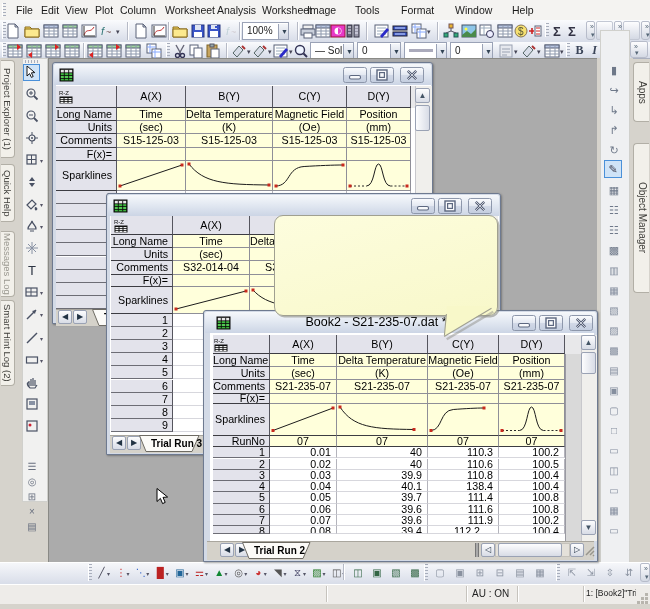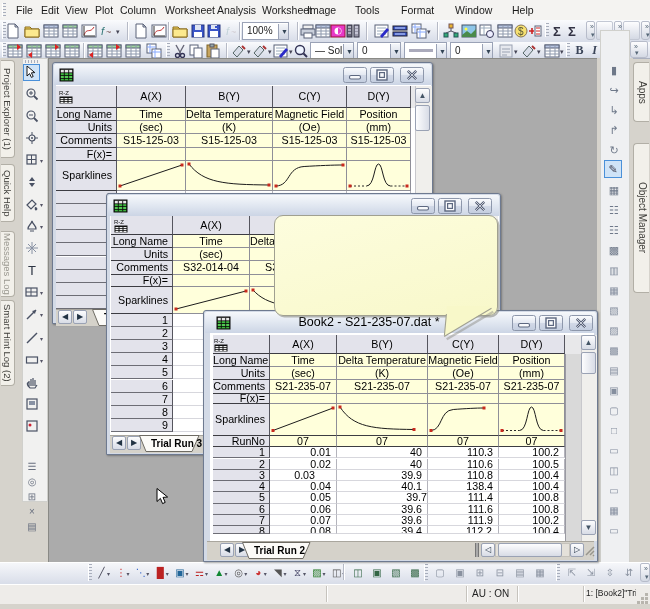--- a/index.html
+++ b/index.html
@@ -869,21 +869,21 @@
 <div class="tbar"></div>
       <svg width="15" height="14" style="position:absolute;left:12px;top:5px;">
         <rect x="0.5" y="0.5" width="14" height="13" fill="#0a0a0a"></rect>
         <rect x="1.8" y="1.8" width="11.4" height="2.6" fill="#e8e8e8"></rect>
         <rect x="1.8" y="5.2" width="11.4" height="2" fill="#3db53d"></rect>
         <rect x="1.8" y="8" width="11.4" height="2" fill="#52c952"></rect>
         <rect x="1.8" y="10.8" width="11.4" height="1.6" fill="#3db53d"></rect>
         <line x1="5.3" y1="1.8" x2="5.3" y2="12.4" stroke="#0a0a0a" stroke-width="0.9"></line>
         <line x1="9.7" y1="1.8" x2="9.7" y2="12.4" stroke="#0a0a0a" stroke-width="0.9"></line>
       </svg>
-      <div style="position:absolute;top:4px;left:25px;width:280px;text-align:center;font-size:12.5px;color:#000;white-space:nowrap;">Book2 - S21-235-07.dat *</div>
+      <div style="position:absolute;top:4px;left:25px;width:280px;text-align:center;font-size:12.5px;color:#000;white-space:nowrap;padding-left:7px;">Book2 - S21-235-07.dat *</div>
       <svg width="24" height="16" style="position:absolute;left:308px;top:4px;">
         <rect x="0.5" y="0.5" width="23" height="15" rx="2" fill="url(#gbtn)" stroke="#8d97ab"></rect>
         <rect x="6.5" y="8.5" width="11" height="3.5" rx="1.5" fill="#f8f9fb" stroke="#5d6880" stroke-width="1.1"></rect>
       </svg>
       <svg width="24" height="16" style="position:absolute;left:335px;top:4px;">
         <rect x="0.5" y="0.5" width="23" height="15" rx="2" fill="url(#gbtn)" stroke="#8d97ab"></rect>
         <rect x="7.0" y="3.0" width="10" height="10" fill="#f8f9fb" stroke="#5d6880" stroke-width="1.4"></rect>
         <rect x="9.6" y="5.6" width="4.8" height="4.8" fill="none" stroke="#5d6880" stroke-width="1.2"></rect>
       </svg>
       <svg width="24" height="16" style="position:absolute;left:365px;top:4px;">
@@ -966,48 +966,48 @@
 <div style="position:absolute;left:66px;top:136.2px;width:67px;height:11.3px;background:#fff;box-sizing:border-box;border-right:1px solid #b4b4bc;border-bottom:1px solid #d7d7dd;font-size:10.7px;color:#000;overflow:hidden;white-space:nowrap;line-height:10.3px;text-align:right;padding-right:5px;">0.01</div>
 <div style="position:absolute;left:133px;top:136.2px;width:91px;height:11.3px;background:#fff;box-sizing:border-box;border-right:1px solid #b4b4bc;border-bottom:1px solid #d7d7dd;font-size:10.7px;color:#000;overflow:hidden;white-space:nowrap;line-height:10.3px;text-align:right;padding-right:5px;">40</div>
 <div style="position:absolute;left:224px;top:136.2px;width:71px;height:11.3px;background:#fff;box-sizing:border-box;border-right:1px solid #b4b4bc;border-bottom:1px solid #d7d7dd;font-size:10.7px;color:#000;overflow:hidden;white-space:nowrap;line-height:10.3px;text-align:right;padding-right:5px;">110.3</div>
 <div style="position:absolute;left:295px;top:136.2px;width:66px;height:11.3px;background:#fff;box-sizing:border-box;border-right:1px solid #b4b4bc;border-bottom:1px solid #d7d7dd;font-size:10.7px;color:#000;overflow:hidden;white-space:nowrap;line-height:10.3px;text-align:right;padding-right:5px;">100.2</div>
 <div style="position:absolute;left:9px;top:147.5px;width:57px;height:11.3px;background:#e3e3eb;box-sizing:border-box;border-right:1px solid #55555e;border-bottom:1px solid #6d6d75;font-size:10.7px;color:#000;overflow:hidden;white-space:nowrap;line-height:10.3px;text-align:right;padding-right:4px;">2</div>
 <div style="position:absolute;left:66px;top:147.5px;width:67px;height:11.3px;background:#fff;box-sizing:border-box;border-right:1px solid #b4b4bc;border-bottom:1px solid #d7d7dd;font-size:10.7px;color:#000;overflow:hidden;white-space:nowrap;line-height:10.3px;text-align:right;padding-right:5px;">0.02</div>
 <div style="position:absolute;left:133px;top:147.5px;width:91px;height:11.3px;background:#fff;box-sizing:border-box;border-right:1px solid #b4b4bc;border-bottom:1px solid #d7d7dd;font-size:10.7px;color:#000;overflow:hidden;white-space:nowrap;line-height:10.3px;text-align:right;padding-right:5px;">40</div>
 <div style="position:absolute;left:224px;top:147.5px;width:71px;height:11.3px;background:#fff;box-sizing:border-box;border-right:1px solid #b4b4bc;border-bottom:1px solid #d7d7dd;font-size:10.7px;color:#000;overflow:hidden;white-space:nowrap;line-height:10.3px;text-align:right;padding-right:5px;">110.6</div>
 <div style="position:absolute;left:295px;top:147.5px;width:66px;height:11.3px;background:#fff;box-sizing:border-box;border-right:1px solid #b4b4bc;border-bottom:1px solid #d7d7dd;font-size:10.7px;color:#000;overflow:hidden;white-space:nowrap;line-height:10.3px;text-align:right;padding-right:5px;">100.5</div>
 <div style="position:absolute;left:9px;top:158.8px;width:57px;height:11.3px;background:#e3e3eb;box-sizing:border-box;border-right:1px solid #55555e;border-bottom:1px solid #6d6d75;font-size:10.7px;color:#000;overflow:hidden;white-space:nowrap;line-height:10.3px;text-align:right;padding-right:4px;">3</div>
-<div style="position:absolute;left:66px;top:158.8px;width:67px;height:11.3px;background:#fff;box-sizing:border-box;border-right:1px solid #b4b4bc;border-bottom:1px solid #d7d7dd;font-size:10.7px;color:#000;overflow:hidden;white-space:nowrap;line-height:10.3px;text-align:right;padding-right:21px;">0.03</div>
+<div style="position:absolute;left:66px;top:158.8px;width:67px;height:11.3px;background:#fff;box-sizing:border-box;border-right:1px solid #b4b4bc;border-bottom:1px solid #d7d7dd;font-size:10.7px;color:#000;overflow:hidden;white-space:nowrap;line-height:10.3px;text-align:right;padding-right:5px;">0.03</div>
 <div style="position:absolute;left:133px;top:158.8px;width:91px;height:11.3px;background:#fff;box-sizing:border-box;border-right:1px solid #b4b4bc;border-bottom:1px solid #d7d7dd;font-size:10.7px;color:#000;overflow:hidden;white-space:nowrap;line-height:10.3px;text-align:right;padding-right:5px;">39.9</div>
 <div style="position:absolute;left:224px;top:158.8px;width:71px;height:11.3px;background:#fff;box-sizing:border-box;border-right:1px solid #b4b4bc;border-bottom:1px solid #d7d7dd;font-size:10.7px;color:#000;overflow:hidden;white-space:nowrap;line-height:10.3px;text-align:right;padding-right:5px;">110.8</div>
 <div style="position:absolute;left:295px;top:158.8px;width:66px;height:11.3px;background:#fff;box-sizing:border-box;border-right:1px solid #b4b4bc;border-bottom:1px solid #d7d7dd;font-size:10.7px;color:#000;overflow:hidden;white-space:nowrap;line-height:10.3px;text-align:right;padding-right:5px;">100.4</div>
 <div style="position:absolute;left:9px;top:170.10000000000002px;width:57px;height:11.3px;background:#e3e3eb;box-sizing:border-box;border-right:1px solid #55555e;border-bottom:1px solid #6d6d75;font-size:10.7px;color:#000;overflow:hidden;white-space:nowrap;line-height:10.3px;text-align:right;padding-right:4px;">4</div>
 <div style="position:absolute;left:66px;top:170.10000000000002px;width:67px;height:11.3px;background:#fff;box-sizing:border-box;border-right:1px solid #b4b4bc;border-bottom:1px solid #d7d7dd;font-size:10.7px;color:#000;overflow:hidden;white-space:nowrap;line-height:10.3px;text-align:right;padding-right:5px;">0.04</div>
 <div style="position:absolute;left:133px;top:170.10000000000002px;width:91px;height:11.3px;background:#fff;box-sizing:border-box;border-right:1px solid #b4b4bc;border-bottom:1px solid #d7d7dd;font-size:10.7px;color:#000;overflow:hidden;white-space:nowrap;line-height:10.3px;text-align:right;padding-right:5px;">40.1</div>
 <div style="position:absolute;left:224px;top:170.10000000000002px;width:71px;height:11.3px;background:#fff;box-sizing:border-box;border-right:1px solid #b4b4bc;border-bottom:1px solid #d7d7dd;font-size:10.7px;color:#000;overflow:hidden;white-space:nowrap;line-height:10.3px;text-align:right;padding-right:5px;">138.4</div>
 <div style="position:absolute;left:295px;top:170.10000000000002px;width:66px;height:11.3px;background:#fff;box-sizing:border-box;border-right:1px solid #b4b4bc;border-bottom:1px solid #d7d7dd;font-size:10.7px;color:#000;overflow:hidden;white-space:nowrap;line-height:10.3px;text-align:right;padding-right:5px;">100.4</div>
 <div style="position:absolute;left:9px;top:181.40000000000003px;width:57px;height:11.3px;background:#e3e3eb;box-sizing:border-box;border-right:1px solid #55555e;border-bottom:1px solid #6d6d75;font-size:10.7px;color:#000;overflow:hidden;white-space:nowrap;line-height:10.3px;text-align:right;padding-right:4px;">5</div>
 <div style="position:absolute;left:66px;top:181.40000000000003px;width:67px;height:11.3px;background:#fff;box-sizing:border-box;border-right:1px solid #b4b4bc;border-bottom:1px solid #d7d7dd;font-size:10.7px;color:#000;overflow:hidden;white-space:nowrap;line-height:10.3px;text-align:right;padding-right:5px;">0.05</div>
-<div style="position:absolute;left:133px;top:181.40000000000003px;width:91px;height:11.3px;background:#fff;box-sizing:border-box;border-right:1px solid #b4b4bc;border-bottom:1px solid #d7d7dd;font-size:10.7px;color:#000;overflow:hidden;white-space:nowrap;line-height:10.3px;text-align:right;">39.7</div>
+<div style="position:absolute;left:133px;top:181.40000000000003px;width:91px;height:11.3px;background:#fff;box-sizing:border-box;border-right:1px solid #b4b4bc;border-bottom:1px solid #d7d7dd;font-size:10.7px;color:#000;overflow:hidden;white-space:nowrap;line-height:10.3px;text-align:right;padding-right:5px;">39.7</div>
 <div style="position:absolute;left:224px;top:181.40000000000003px;width:71px;height:11.3px;background:#fff;box-sizing:border-box;border-right:1px solid #b4b4bc;border-bottom:1px solid #d7d7dd;font-size:10.7px;color:#000;overflow:hidden;white-space:nowrap;line-height:10.3px;text-align:right;padding-right:5px;">111.4</div>
 <div style="position:absolute;left:295px;top:181.40000000000003px;width:66px;height:11.3px;background:#fff;box-sizing:border-box;border-right:1px solid #b4b4bc;border-bottom:1px solid #d7d7dd;font-size:10.7px;color:#000;overflow:hidden;white-space:nowrap;line-height:10.3px;text-align:right;padding-right:5px;">100.8</div>
 <div style="position:absolute;left:9px;top:192.70000000000005px;width:57px;height:11.3px;background:#e3e3eb;box-sizing:border-box;border-right:1px solid #55555e;border-bottom:1px solid #6d6d75;font-size:10.7px;color:#000;overflow:hidden;white-space:nowrap;line-height:10.3px;text-align:right;padding-right:4px;">6</div>
 <div style="position:absolute;left:66px;top:192.70000000000005px;width:67px;height:11.3px;background:#fff;box-sizing:border-box;border-right:1px solid #b4b4bc;border-bottom:1px solid #d7d7dd;font-size:10.7px;color:#000;overflow:hidden;white-space:nowrap;line-height:10.3px;text-align:right;padding-right:5px;">0.06</div>
 <div style="position:absolute;left:133px;top:192.70000000000005px;width:91px;height:11.3px;background:#fff;box-sizing:border-box;border-right:1px solid #b4b4bc;border-bottom:1px solid #d7d7dd;font-size:10.7px;color:#000;overflow:hidden;white-space:nowrap;line-height:10.3px;text-align:right;padding-right:5px;">39.6</div>
 <div style="position:absolute;left:224px;top:192.70000000000005px;width:71px;height:11.3px;background:#fff;box-sizing:border-box;border-right:1px solid #b4b4bc;border-bottom:1px solid #d7d7dd;font-size:10.7px;color:#000;overflow:hidden;white-space:nowrap;line-height:10.3px;text-align:right;padding-right:5px;">111.6</div>
 <div style="position:absolute;left:295px;top:192.70000000000005px;width:66px;height:11.3px;background:#fff;box-sizing:border-box;border-right:1px solid #b4b4bc;border-bottom:1px solid #d7d7dd;font-size:10.7px;color:#000;overflow:hidden;white-space:nowrap;line-height:10.3px;text-align:right;padding-right:5px;">100.8</div>
 <div style="position:absolute;left:9px;top:204.00000000000006px;width:57px;height:11.3px;background:#e3e3eb;box-sizing:border-box;border-right:1px solid #55555e;border-bottom:1px solid #6d6d75;font-size:10.7px;color:#000;overflow:hidden;white-space:nowrap;line-height:10.3px;text-align:right;padding-right:4px;">7</div>
 <div style="position:absolute;left:66px;top:204.00000000000006px;width:67px;height:11.3px;background:#fff;box-sizing:border-box;border-right:1px solid #b4b4bc;border-bottom:1px solid #d7d7dd;font-size:10.7px;color:#000;overflow:hidden;white-space:nowrap;line-height:10.3px;text-align:right;padding-right:5px;">0.07</div>
 <div style="position:absolute;left:133px;top:204.00000000000006px;width:91px;height:11.3px;background:#fff;box-sizing:border-box;border-right:1px solid #b4b4bc;border-bottom:1px solid #d7d7dd;font-size:10.7px;color:#000;overflow:hidden;white-space:nowrap;line-height:10.3px;text-align:right;padding-right:5px;">39.6</div>
 <div style="position:absolute;left:224px;top:204.00000000000006px;width:71px;height:11.3px;background:#fff;box-sizing:border-box;border-right:1px solid #b4b4bc;border-bottom:1px solid #d7d7dd;font-size:10.7px;color:#000;overflow:hidden;white-space:nowrap;line-height:10.3px;text-align:right;padding-right:5px;">111.9</div>
 <div style="position:absolute;left:295px;top:204.00000000000006px;width:66px;height:11.3px;background:#fff;box-sizing:border-box;border-right:1px solid #b4b4bc;border-bottom:1px solid #d7d7dd;font-size:10.7px;color:#000;overflow:hidden;white-space:nowrap;line-height:10.3px;text-align:right;padding-right:5px;">100.2</div>
 <div style="position:absolute;left:9px;top:215.30000000000007px;width:57px;height:8.0px;background:#e3e3eb;box-sizing:border-box;border-right:1px solid #55555e;border-bottom:1px solid #6d6d75;font-size:10.7px;color:#000;overflow:hidden;white-space:nowrap;line-height:7.0px;text-align:right;padding-right:4px;line-height:10px;">8</div>
 <div style="position:absolute;left:66px;top:215.30000000000007px;width:67px;height:8.0px;background:#fff;box-sizing:border-box;border-right:1px solid #b4b4bc;border-bottom:1px solid #d7d7dd;font-size:10.7px;color:#000;overflow:hidden;white-space:nowrap;line-height:7.0px;text-align:right;padding-right:5px;line-height:10px;">0.08</div>
 <div style="position:absolute;left:133px;top:215.30000000000007px;width:91px;height:8.0px;background:#fff;box-sizing:border-box;border-right:1px solid #b4b4bc;border-bottom:1px solid #d7d7dd;font-size:10.7px;color:#000;overflow:hidden;white-space:nowrap;line-height:7.0px;text-align:right;padding-right:5px;line-height:10px;">39.4</div>
-<div style="position:absolute;left:224px;top:215.30000000000007px;width:71px;height:8.0px;background:#fff;box-sizing:border-box;border-right:1px solid #b4b4bc;border-bottom:1px solid #d7d7dd;font-size:10.7px;color:#000;overflow:hidden;white-space:nowrap;line-height:7.0px;text-align:right;padding-right:6px;line-height:10px;">112.2</div>
+<div style="position:absolute;left:224px;top:215.30000000000007px;width:71px;height:8.0px;background:#fff;box-sizing:border-box;border-right:1px solid #b4b4bc;border-bottom:1px solid #d7d7dd;font-size:10.7px;color:#000;overflow:hidden;white-space:nowrap;line-height:7.0px;text-align:right;padding-right:18px;line-height:10px;">112.2</div>
 <div style="position:absolute;left:295px;top:215.30000000000007px;width:66px;height:8.0px;background:#fff;box-sizing:border-box;border-right:1px solid #b4b4bc;border-bottom:1px solid #d7d7dd;font-size:10.7px;color:#000;overflow:hidden;white-space:nowrap;line-height:7.0px;text-align:right;padding-right:5px;line-height:10px;">100.4</div>
 <div style="position:absolute;left:361px;top:43px;width:16px;height:187px;background:#d9d9d9;border-left:1px solid #9a9aa2;"></div>
 <div style="position:absolute;left:377px;top:24px;width:15px;height:206px;background:#f0efec;border-left:1px solid #c8c8cc;"></div>
 <div style="position:absolute;left:377px;top:24px;width:15px;height:15px;background:linear-gradient(#fdfdfe,#d8dce6);border:1px solid #9aa2b4;box-sizing:border-box;border-radius:2px;font-size:8px;color:#456;text-align:center;line-height:13px;">▲</div>
 <div style="position:absolute;left:377px;top:41px;width:15px;height:22px;background:linear-gradient(90deg,#fdfdfe,#d8dce6);border:1px solid #9aa2b4;box-sizing:border-box;border-radius:2px;"></div>
 <div style="position:absolute;left:377px;top:209px;width:15px;height:15px;background:linear-gradient(#fdfdfe,#d8dce6);border:1px solid #9aa2b4;box-sizing:border-box;border-radius:2px;font-size:8px;color:#456;text-align:center;line-height:13px;">▼</div>
 <div style="position:absolute;left:3px;top:230px;width:387px;height:18px;background:#d5d2ca;border-top:1px solid #a9a69e;"></div>
 <div style="position:absolute;left:16px;top:232px;width:14px;height:14px;background:linear-gradient(#fdfdfe,#d8dce6);border:1px solid #9aa2b4;box-sizing:border-box;border-radius:2px;font-size:8px;color:#234;text-align:center;line-height:12px;">◀</div>
 <div style="position:absolute;left:31px;top:232px;width:14px;height:14px;background:linear-gradient(#fdfdfe,#d8dce6);border:1px solid #9aa2b4;box-sizing:border-box;border-radius:2px;font-size:8px;color:#234;text-align:center;line-height:12px;">▶</div>
 <svg width="72" height="17" style="position:absolute;left:38px;top:231px;">

